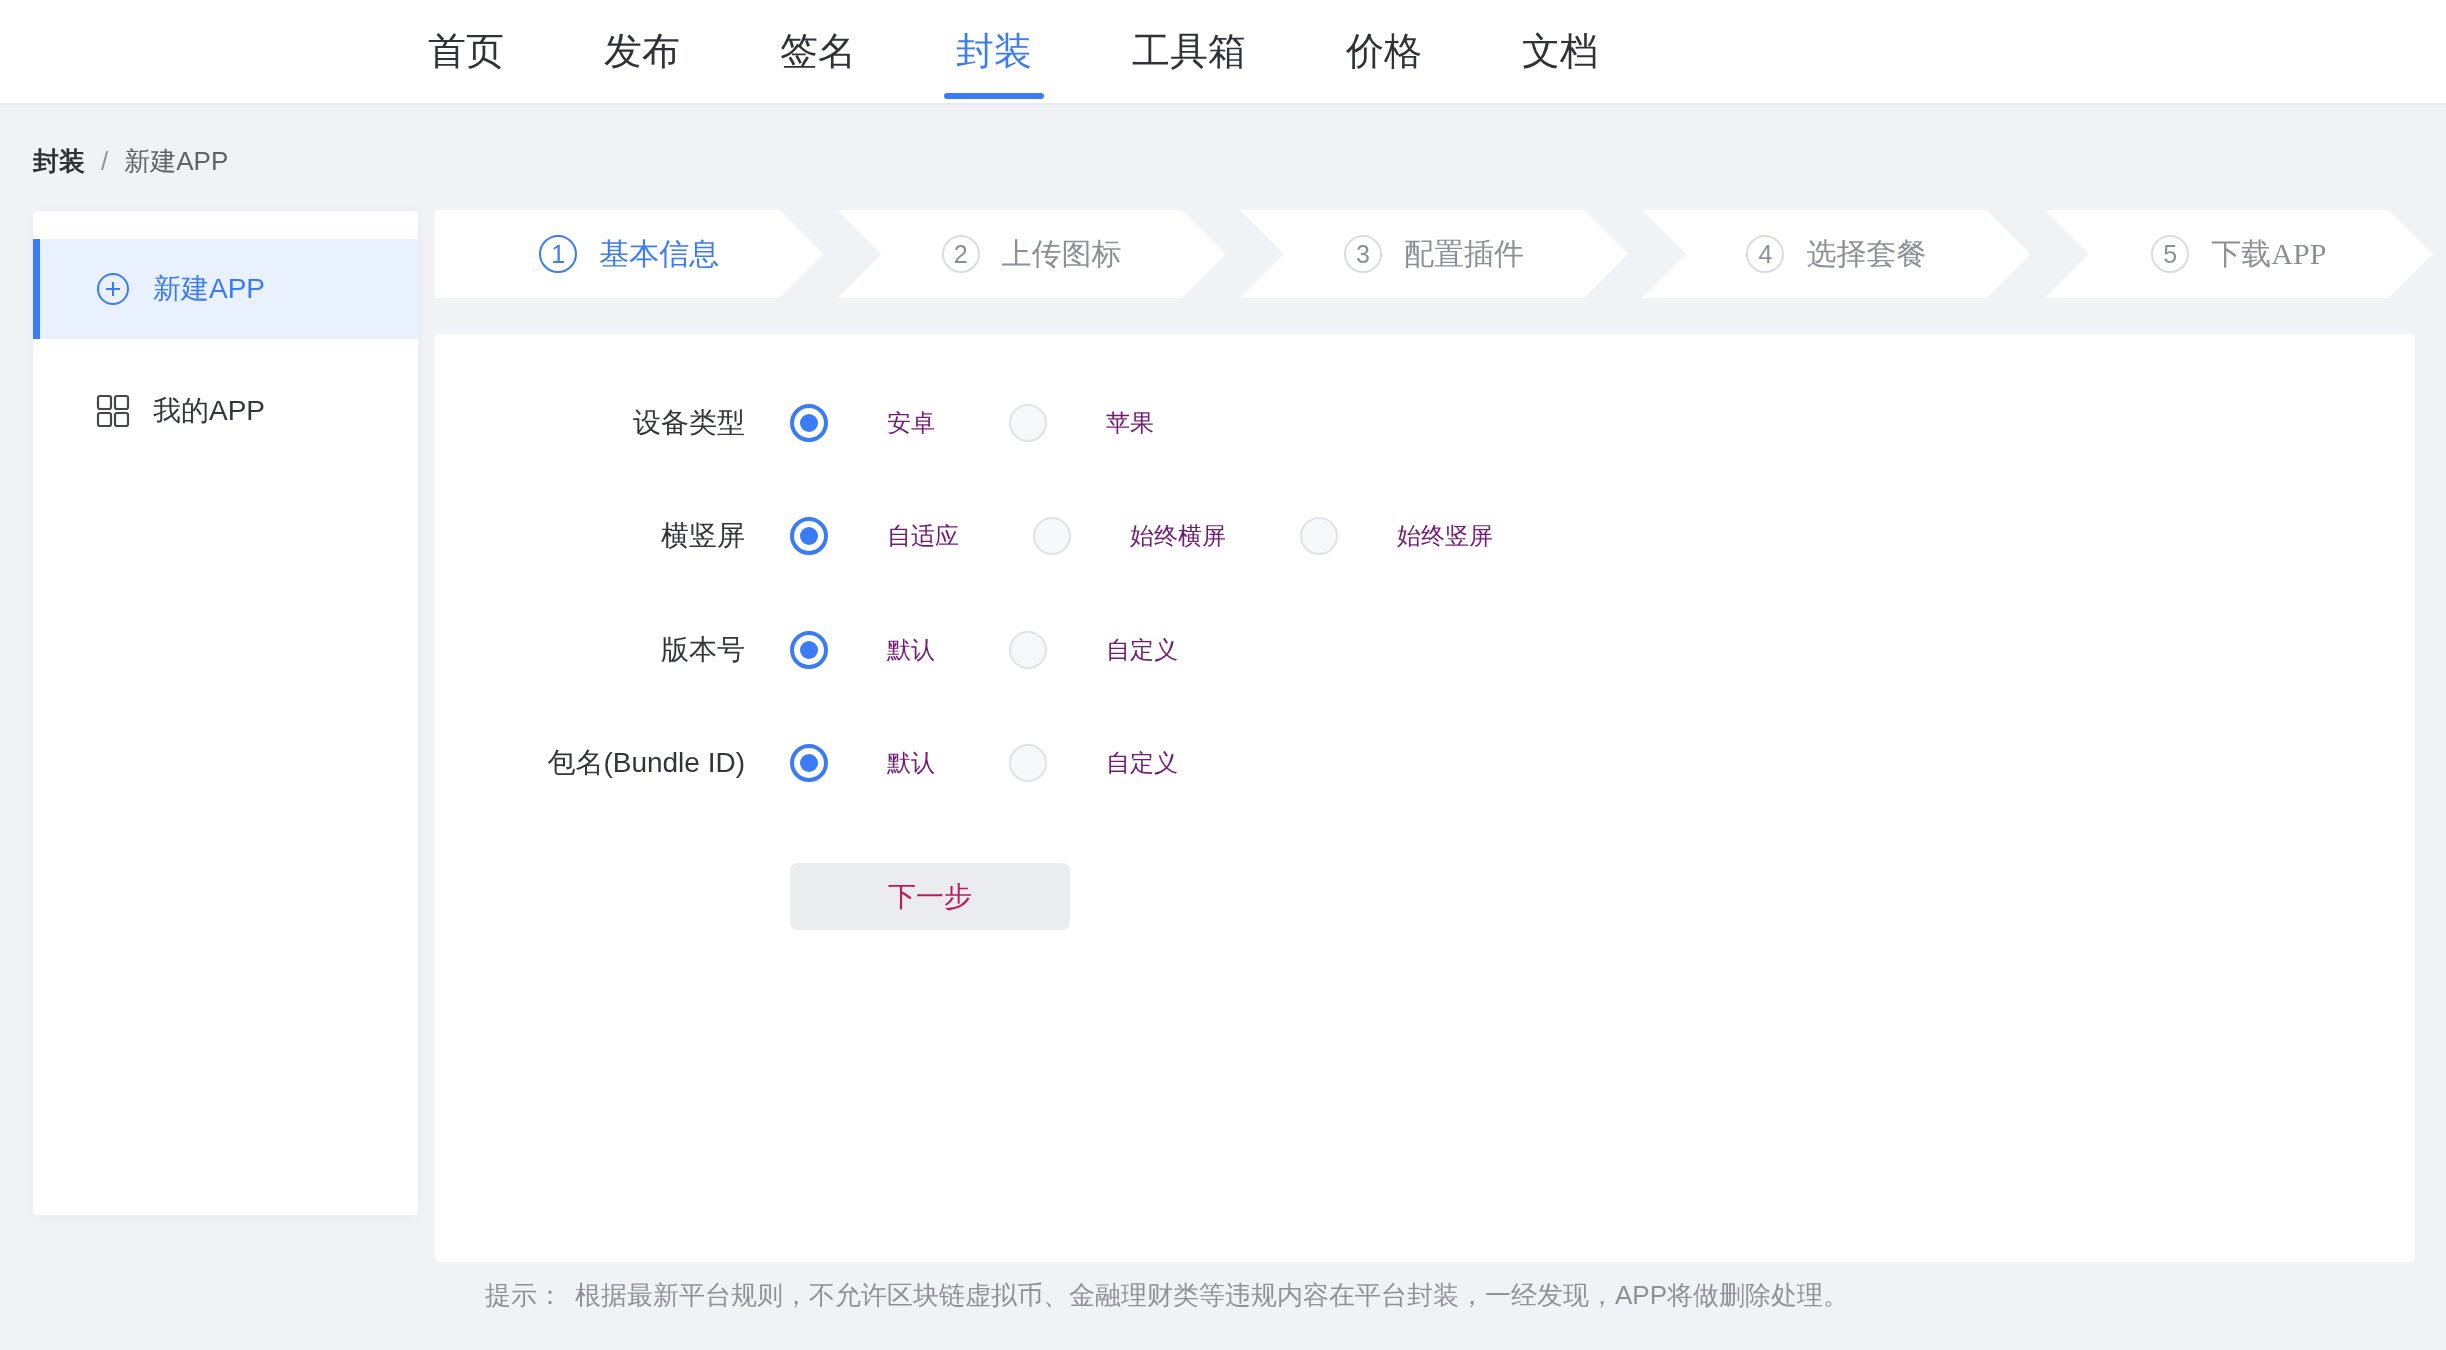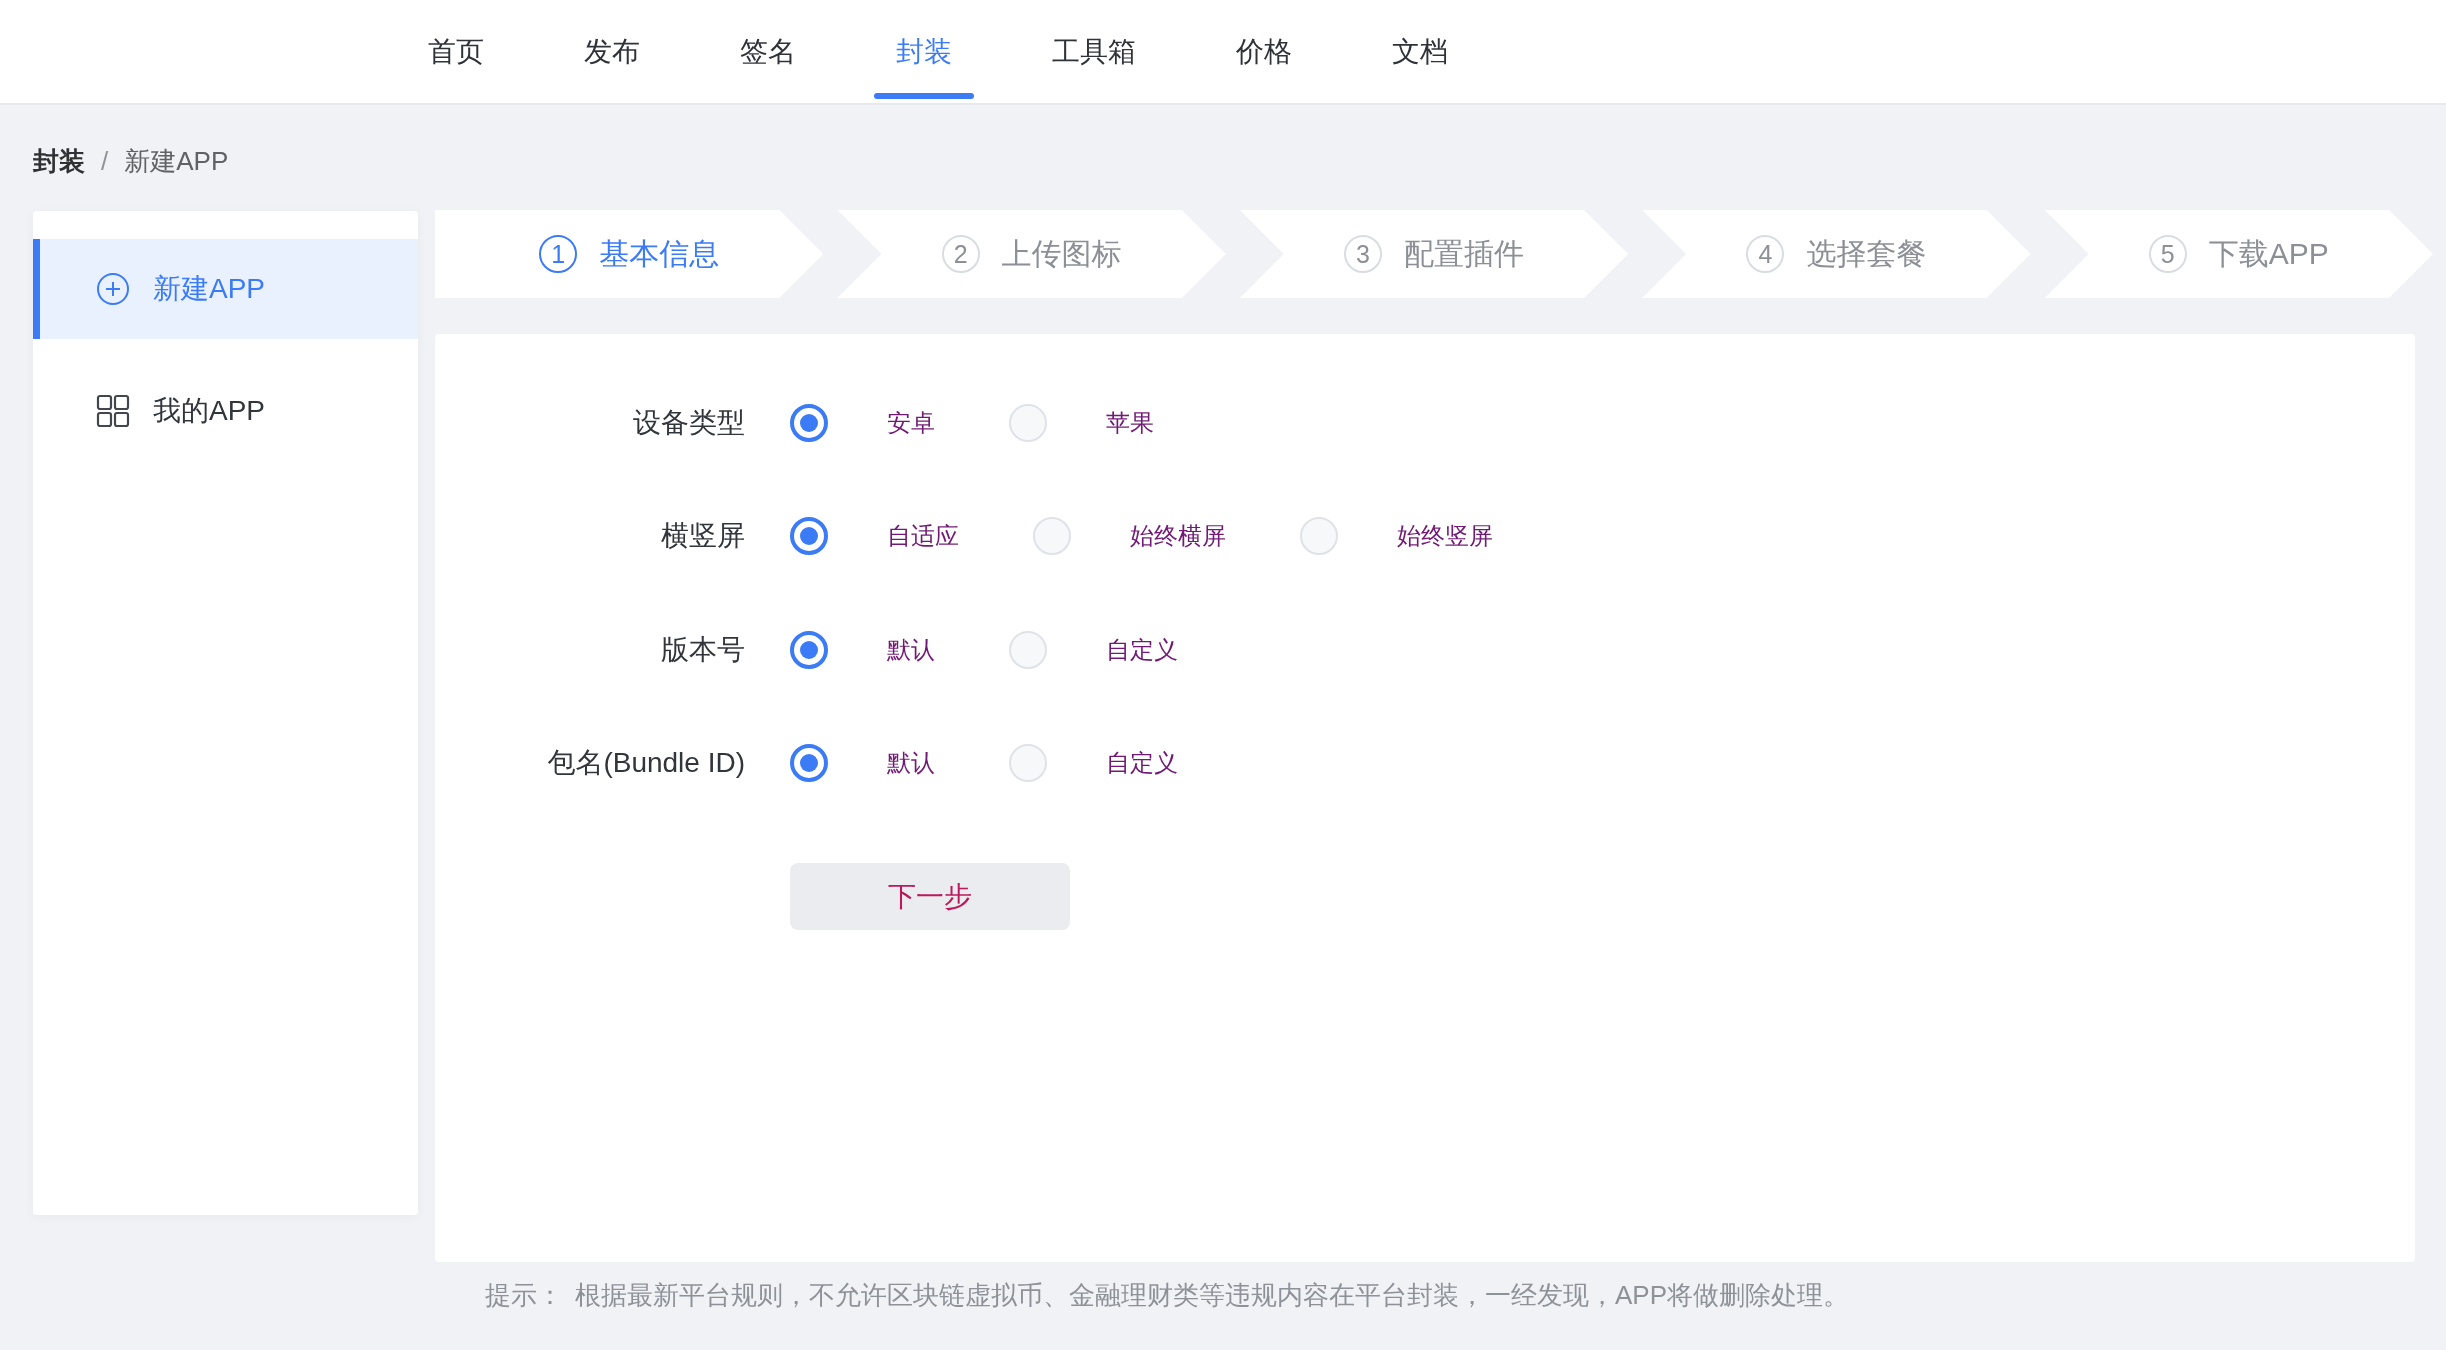--- a/index.html
+++ b/index.html
@@ -10,21 +10,21 @@
     font-family:"Liberation Sans","DejaVu Sans",sans-serif;
     overflow:hidden;
   }
   
   .header{
     position:absolute;top:0;left:0;width:2446px;height:105px;
     background:#ffffff;border-bottom:2px solid #e7e9ed;
     display:flex;align-items:stretch;padding-left:428px;box-sizing:border-box;
   }
   .nav-item{
-    font-size:28px;color:#2f3238;display:flex;align-items:center;
+    font-size:38px;color:#2f3238;display:flex;align-items:center;
     position:relative;margin-right:100px;cursor:pointer;white-space:nowrap;text-align:center;
   }
   .nav-item.active{color:#3b7bf6;}
   .nav-item.active::after{
     content:"";position:absolute;left:50%;transform:translateX(-50%);
     bottom:4px;width:100px;height:6px;background:#3b7bf6;border-radius:3px;
   }
   
   .breadcrumb{position:absolute;left:33px;top:144px;font-size:26px;display:flex;align-items:center;}
   .bc-section{color:#303133;font-weight:bold;}
@@ -52,21 +52,21 @@
     display:flex;align-items:center;justify-content:center;
     clip-path:polygon(0 0, calc(100% - 44px) 0, 100% 50%, calc(100% - 44px) 100%, 0 100%, 44px 50%);
   }
   .step:first-child{clip-path:polygon(0 0, calc(100% - 44px) 0, 100% 50%, calc(100% - 44px) 100%, 0 100%);}
   .step:last-child{margin-right:0;}
   .step-circle{
     width:38px;height:38px;border:2px solid #d9dce1;border-radius:50%;
     display:flex;align-items:center;justify-content:center;
     font-size:25px;color:#8c9096;box-sizing:border-box;flex-shrink:0;
   }
-  .step-label{font-size:30px;color:#8c9096;margin-left:22px;white-space:nowrap;}
+  .step-label{font-size:30px;color:#8c9096;margin-left:22px;white-space:nowrap;font-family:Liberation Serif, serif;}
   .step.active .step-circle{border-color:#3b7bf6;color:#3b7bf6;}
   .step.active .step-label{color:#3b7bf6;}
   
   .form-card{
     position:absolute;left:435px;top:334px;width:1980px;height:928px;
     background:#ffffff;border-radius:4px;padding-top:69px;box-sizing:border-box;
   }
   .frow{display:flex;align-items:center;}
   .flabel{width:310px;text-align:right;font-size:28px;color:#32353b;flex-shrink:0;white-space:nowrap;}
   .req{color:#ea5440;margin-right:8px;}

